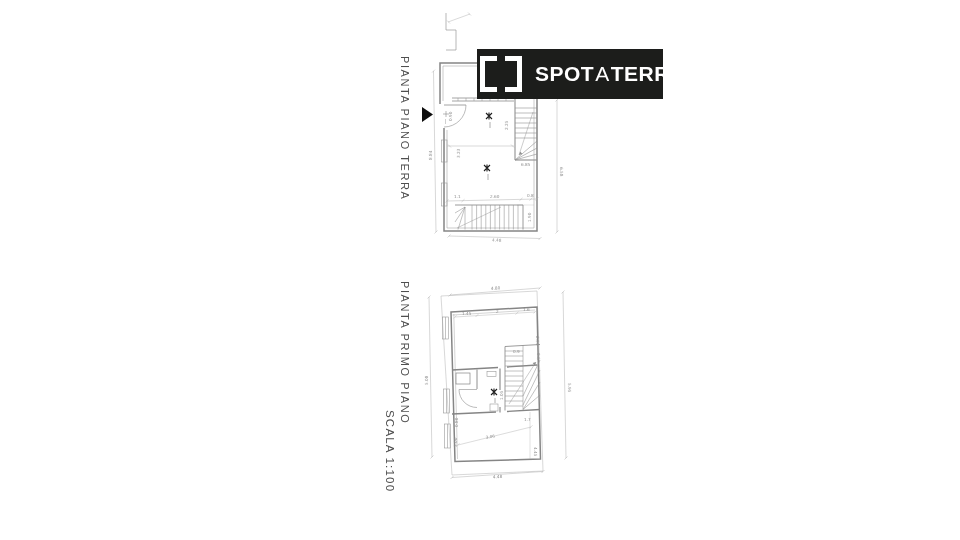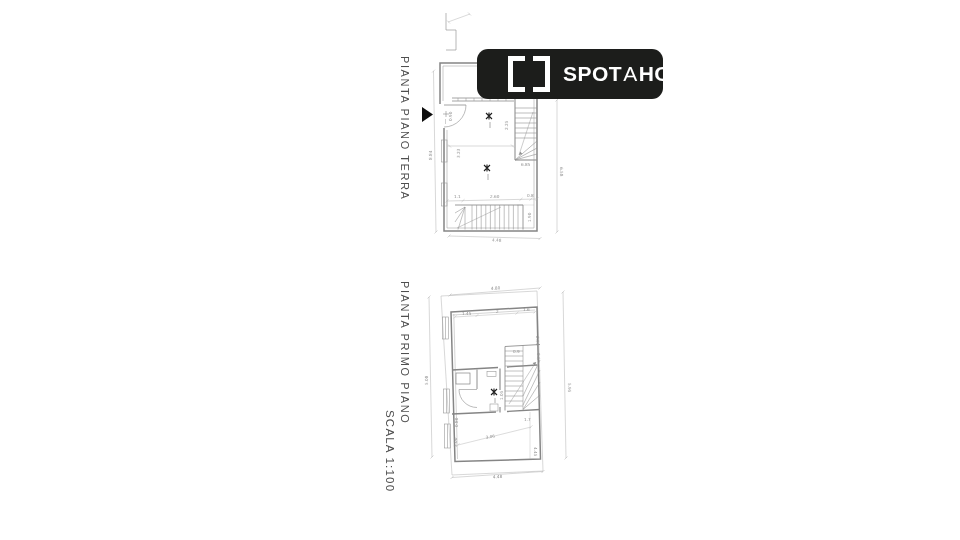--- a/index.html
+++ b/index.html
@@ -5,21 +5,21 @@
   html,body{margin:0;padding:0;background:#ffffff;}
   .stage{position:relative;width:960px;height:540px;background:#ffffff;overflow:hidden;
          font-family:"Liberation Sans",sans-serif;}
   .vtitle{position:absolute;writing-mode:vertical-rl;font-family:"Liberation Sans",sans-serif;
           font-size:11px;letter-spacing:1.6px;color:#4f4f4f;white-space:nowrap;}
   .vtitle.scale{font-size:11.5px;letter-spacing:1.2px;}
   .t-ground{left:399px;top:56px;}
   .t-first{left:399px;top:281px;}
   .t-scale{left:384px;top:410px;}
   .logo{position:absolute;left:477px;top:49px;width:186px;height:50px;background:#1c1d1b;
-        display:flex;align-items:center;padding-left:31px;box-sizing:border-box;z-index:5;border-radius:11px;}
+        display:flex;align-items:center;padding-left:3px;box-sizing:border-box;z-index:5;}
   .brackets{display:flex;align-items:center;margin-right:13px;}
   .lb{width:12px;height:26px;border:5px solid #ffffff;border-right:none;}
   .rb{width:12px;height:26px;border:5px solid #ffffff;border-left:none;margin-left:8px;}
   .logoword{color:#ffffff;font-size:21px;letter-spacing:0.5px;display:flex;align-items:baseline;}
   .w-bold{font-weight:700;}
   .w-light{font-weight:400;padding:0 1px;}
   svg text{font-family:"DejaVu Sans",sans-serif;font-size:4.2px;fill:#8f8f8f;}
   svg{position:absolute;left:0;top:0;}
 </style>
 </head>
@@ -232,17 +232,17 @@
   <div class="vtitle scale t-scale">SCALA 1:100</div>
 
   <div class="logo">
     <div class="brackets">
       <div class="lb"></div>
       <div class="rb"></div>
     </div>
     <div class="logoword">
       <span class="w-bold">SPOT</span>
       <span class="w-light">A</span>
-      <span class="w-bold">HOME</span>
+      <span class="w-bold">TERRA</span>
     </div>
   </div>
 
 </div>
 
 </body></html>

